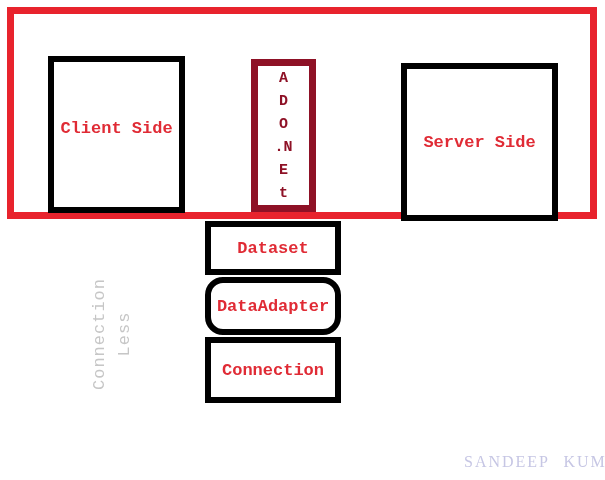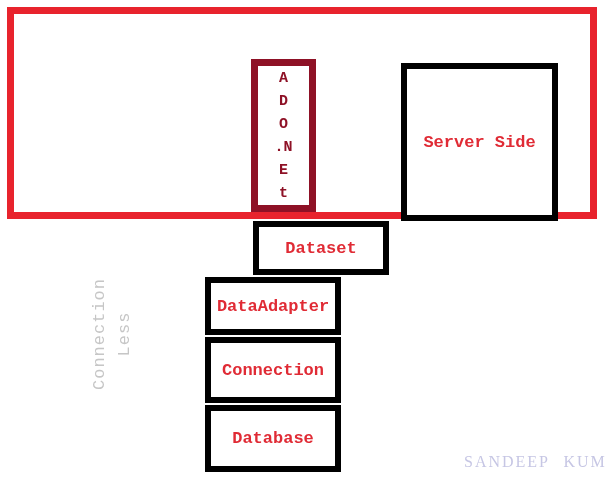--- a/index.html
+++ b/index.html
@@ -67,22 +67,22 @@
     font-size: 15px;
     line-height: 23px;
     text-align: center;
   }
 
   
   .stack-box {
     left: 205px;
     width: 136px;
   }
-  #stack-box-0 { top: 221px; height: 54px; margin-left: 48px; }
-  #stack-box-1 { top: 277px; height: 58px; }
+  #stack-box-0 { top: 221px; height: 54px; }
+  #stack-box-1 { top: 277px; height: 58px; border-radius: 18px; }
   #stack-box-2 { top: 337px; height: 66px; }
   #stack-box-3 { top: 405px; height: 67px; }
 
   
   #side-label {
     position: absolute;
     left: 112px; top: 334px;
     transform: translate(-50%, -50%) rotate(-90deg);
     color: #c6c6c6;
     font-size: 17px;
@@ -103,20 +103,23 @@
     word-spacing: 8px;
     white-space: nowrap;
   }
 </style>
 </head>
 <body>
 
 <div id="canvas">
 
   <div class="red-frame">
+    <div id="client-box" class="black-box">
+      <span class="box-label">Client Side</span>
+    </div>
 
     <div id="adonet-box">
       <span class="adonet-letter">A</span>
       <span class="adonet-letter">D</span>
       <span class="adonet-letter">O</span>
       <span class="adonet-letter">.N</span>
       <span class="adonet-letter">E</span>
       <span class="adonet-letter">t</span>
     </div>
 
@@ -127,23 +130,20 @@
 
   <div id="stack-box-0" class="black-box stack-box">
     <span class="box-label">Dataset</span>
   </div>
   <div id="stack-box-1" class="black-box stack-box">
     <span class="box-label">DataAdapter</span>
   </div>
   <div id="stack-box-2" class="black-box stack-box">
     <span class="box-label">Connection</span>
   </div>
-  <div id="stack-box-3" class="black-box stack-box">
-    <span class="box-label">Database</span>
-  </div>
 
   <div id="side-label">
     <div>Connection</div>
     <div>Less</div>
   </div>
 
   <div id="watermark">SANDEEP KUMAR</div>
 
 </div>
 

